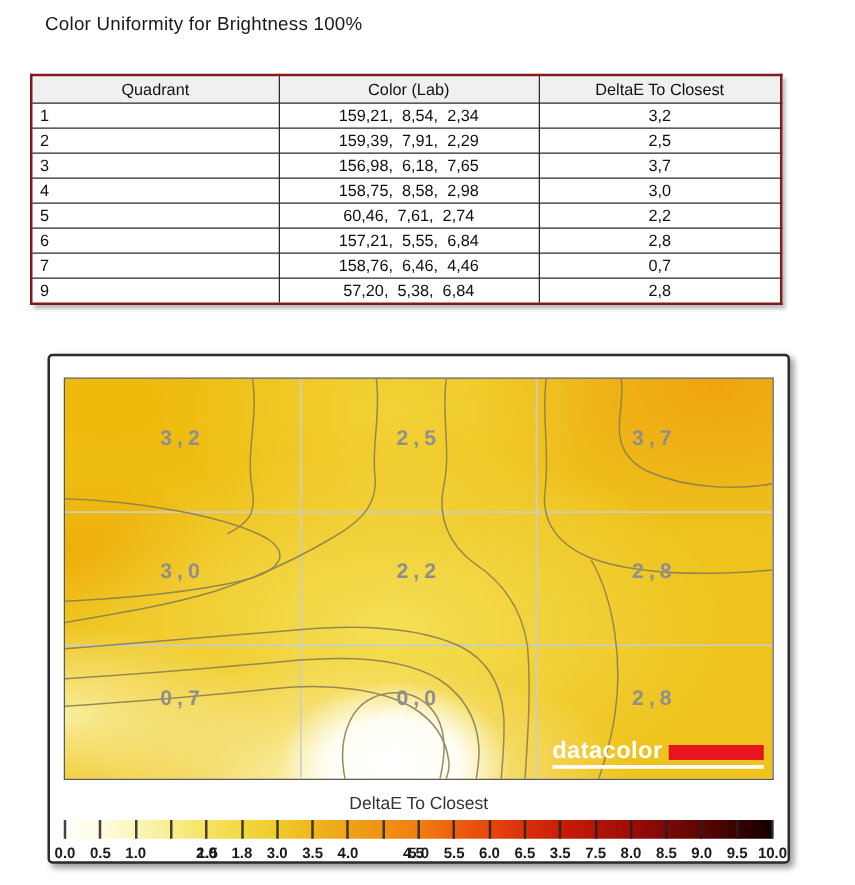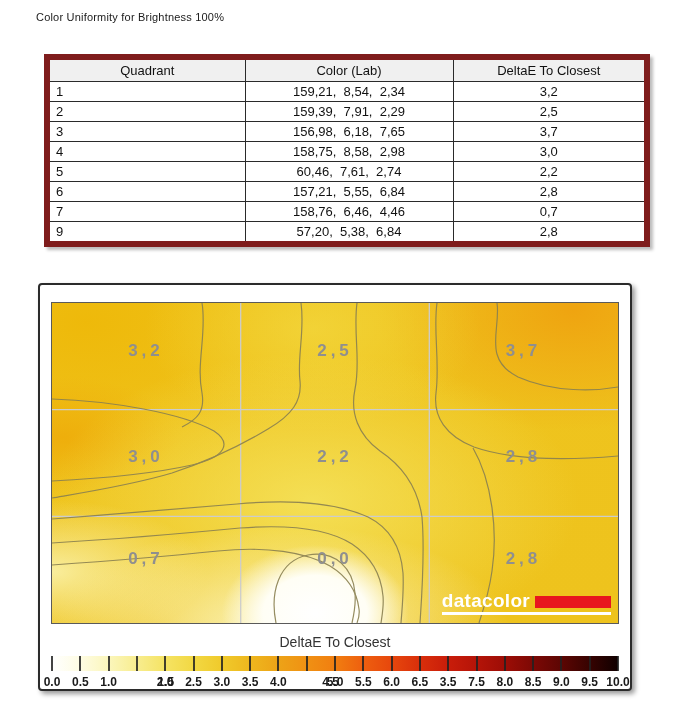--- a/index.html
+++ b/index.html
@@ -1,24 +1,24 @@
 <!DOCTYPE html>
 <html><head>
 <meta charset="utf-8">
 <style>
   html,body{margin:0;padding:0;background:#ffffff;}
   body{width:684px;height:708px;overflow:hidden;font-family:"Liberation Sans",sans-serif;-webkit-font-smoothing:antialiased;}
   .page{position:relative;width:684px;height:708px;}
 
   
-  .title{font-size:11px;font-weight:400;color:#1a1a1a;margin:0;padding:11px 0 0 36px;letter-spacing:.2px;}
-
-  
-  table.uni{border-collapse:collapse;table-layout:fixed;width:600px;margin:31px 0 0 44px;
-    border:6px solid #7f1d1d;box-shadow:3px 3px 3px #bdbdbd;background:#fff;font-size:13px;color:#111;}
+  .title{font-size:15px;font-weight:400;color:#1a1a1a;margin:0;padding:11px 0 0 36px;letter-spacing:.2px;}
+
+  
+  table.uni{border-collapse:collapse;table-layout:fixed;width:600px;margin:31px 0 0 24px;
+    border:2px solid #7f1d1d;box-shadow:3px 3px 3px #bdbdbd;background:#fff;font-size:13px;color:#111;}
   table.uni th{background:#f0f0f0;border:1px solid #2a2a2a;font-weight:400;height:19px;text-align:center;padding:1px 0;}
   table.uni td{border:1px solid #2a2a2a;height:17px;padding:1px 6px;background:#fff;}
   td.col-quadrant{text-align:left;padding-left:8px;}
   td.col-lab{text-align:center;white-space:pre;}
   td.col-delta{text-align:center;}
   col.c1{width:198px;} col.c2{width:208px;} col.c3{width:194px;}
 
   
   .panel{position:absolute;left:38px;top:283px;width:594px;height:408px;background:#fff;
     border:2px solid #2b2b2b;border-radius:4px;box-shadow:3px 3px 5px #9a9a9a;box-sizing:border-box;padding:17px 0 0 0;}
@@ -189,21 +189,21 @@
             <div class="cb-tick" style="left: 95%;"></div>
             <div class="cb-tick" style="left: 100%;"></div>
           </div>
       </div>
       <div class="cbar-labels">
           <div class="cb-label" style="left: 0%;">0.0</div>
           <div class="cb-label" style="left: 5%;">0.5</div>
           <div class="cb-label" style="left: 10%;">1.0</div>
           <div class="cb-label" style="left: 15%; margin-left: 29px;">1.5</div>
           <div class="cb-label" style="left: 20%;">2.0</div>
-          <div class="cb-label" style="left: 25%;">2.5</div>
+          <div class="cb-label" style="left: 25%;">1.8</div>
           <div class="cb-label" style="left: 30%;">3.0</div>
           <div class="cb-label" style="left: 35%;">3.5</div>
           <div class="cb-label" style="left: 40%;">4.0</div>
           <div class="cb-label" style="left: 45%; margin-left: 24px;">4.5</div>
           <div class="cb-label" style="left: 50%;">5.0</div>
           <div class="cb-label" style="left: 55%;">5.5</div>
           <div class="cb-label" style="left: 60%;">6.0</div>
           <div class="cb-label" style="left: 65%; text-align: right;">6.5</div>
           <div class="cb-label" style="left: 70%;">3.5</div>
           <div class="cb-label" style="left: 75%;">7.5</div>

